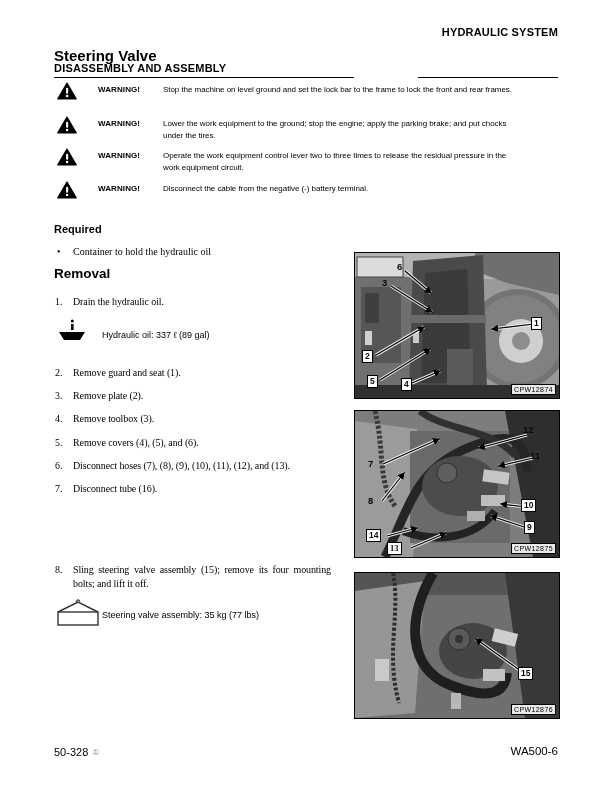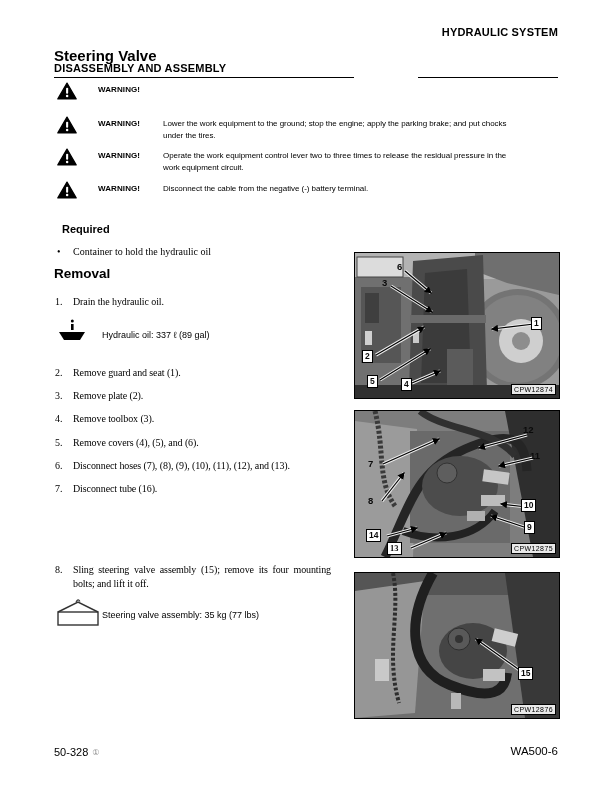--- a/index.html
+++ b/index.html
@@ -67,20 +67,21 @@
 
   <div class="warn-row" style="top:82px;height:30px;">
     <span class="w-icon">
       <svg viewBox="0 0 24 21" width="20" height="18">
           <path d="M12 1 L23 20 H1 Z" fill="#000" stroke="#000" stroke-width="1.5" stroke-linejoin="round"></path>
           <rect x="10.9" y="6.5" width="2.5" height="7.3" rx="1.1" fill="#fff"></rect>
           <circle cx="12.15" cy="16.6" r="1.5" fill="#fff"></circle>
         </svg>
     </span>
     <span class="w-label">WARNING!</span>
+    <span class="w-text">Stop the machine on level ground and set the lock bar to the frame to lock the front and rear frames.</span>
   </div>
   <div class="warn-row" style="top:116px;height:30px;">
     <span class="w-icon">
       <svg viewBox="0 0 24 21" width="20" height="18">
           <path d="M12 1 L23 20 H1 Z" fill="#000" stroke="#000" stroke-width="1.5" stroke-linejoin="round"></path>
           <rect x="10.9" y="6.5" width="2.5" height="7.3" rx="1.1" fill="#fff"></rect>
           <circle cx="12.15" cy="16.6" r="1.5" fill="#fff"></circle>
         </svg>
     </span>
     <span class="w-label">WARNING!</span>
@@ -102,21 +103,21 @@
       <svg viewBox="0 0 24 21" width="20" height="18">
           <path d="M12 1 L23 20 H1 Z" fill="#000" stroke="#000" stroke-width="1.5" stroke-linejoin="round"></path>
           <rect x="10.9" y="6.5" width="2.5" height="7.3" rx="1.1" fill="#fff"></rect>
           <circle cx="12.15" cy="16.6" r="1.5" fill="#fff"></circle>
         </svg>
     </span>
     <span class="w-label">WARNING!</span>
     <span class="w-text">Disconnect the cable from the negative (-) battery terminal.</span>
   </div>
 
-  <div class="sec-head" style="top:223px;margin-left:8px;">Required</div>
+  <div class="sec-head" style="top:223px;">Required</div>
   <div class="bullet-row" style="top:245px;">
     <span class="b">•</span>
     <span class="bt">Container to hold the hydraulic oil</span>
   </div>
 
   <div class="removal-head" style="top:266px;">Removal</div>
 
   <div class="step" style="top:295px;">
     <span class="num">1.</span>
     <span class="txt">Drain the hydraulic oil.</span>

